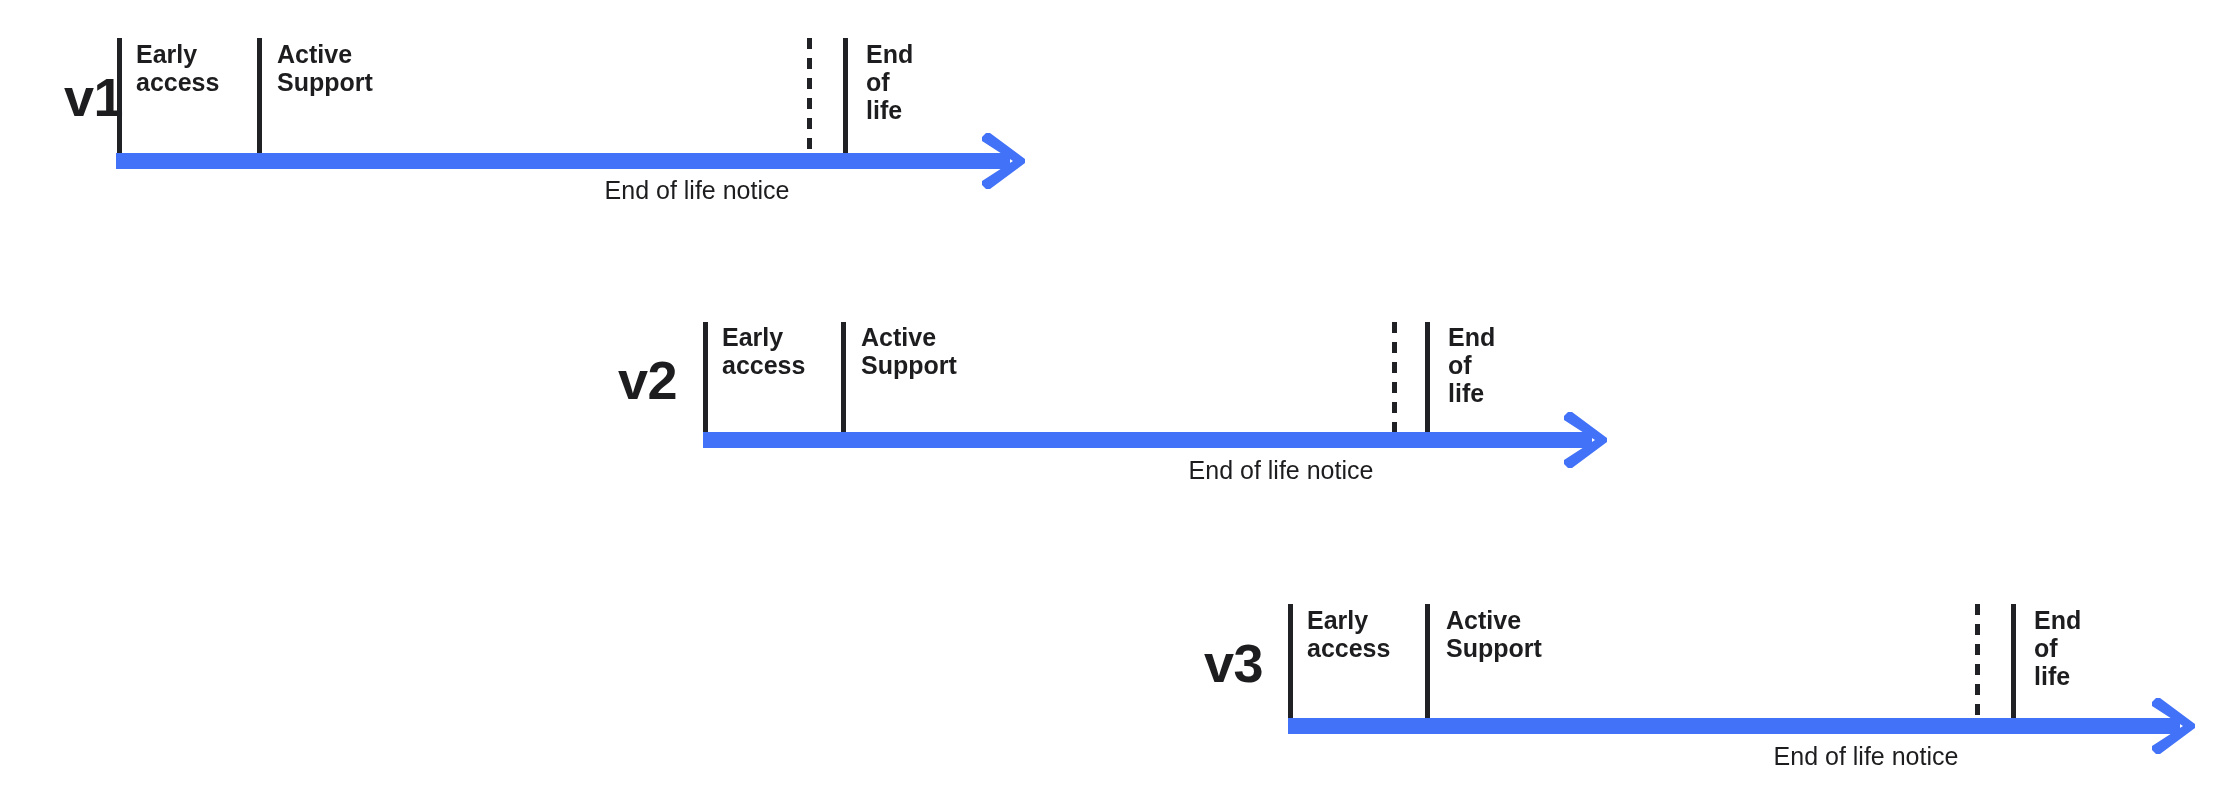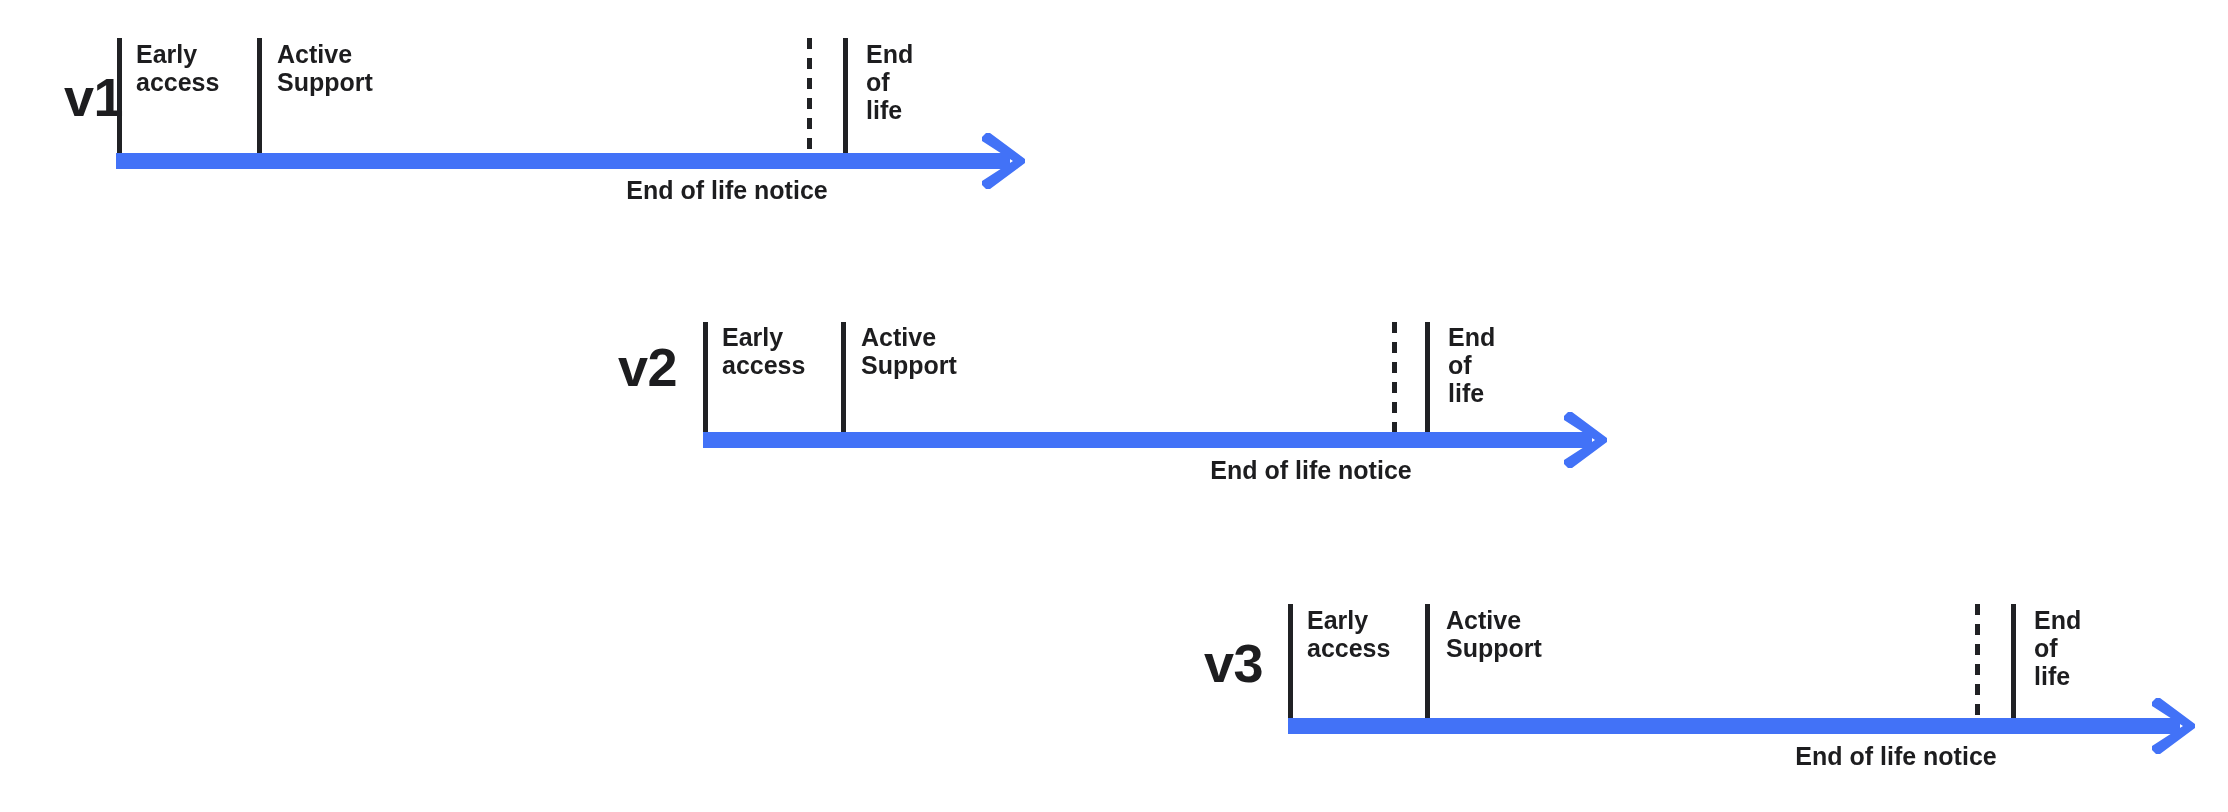--- a/index.html
+++ b/index.html
@@ -80,27 +80,26 @@
   
   .timeline-arrow {
     position: absolute;
   }
   .timeline-arrow svg { display: block; }
 
   
   .bar-caption {
     position: absolute;
     font-size: 25px;
-    font-weight: 700;
+    font-weight: 400;
     color: #1d1d1f;
     line-height: 1;
     white-space: nowrap;
     text-align: center;
     transform: translateX(-50%);
-    margin-left: 30px;
   }
 </style>
 </head>
 <body>
 
 <div id="canvas">
 
 <div class="version-row">
       <div class="version-label" style="left: 28px; top: 70px; margin-left: 36px;">v1</div>
       <div class="phase-tick" style="left: 117px; top: 38px; height: 116px;"></div>
@@ -114,21 +113,21 @@
       <div class="timeline-bar" style="left: 116px; top: 153px; width: 870px; background: rgb(66, 114, 247);"></div>
       <div class="timeline-arrow" style="left: 976px; top: 133px;">
         <svg width="72" height="56" viewBox="0 0 72 56">
           <path d="M10 0 L14 0 L49 26 L49 30 L14 56 L10 56 L6 52 L6 48 L37 28 L6 8 L6 4 Z" fill="#4272f7"></path>
           <path d="M0 20 L34 20 L34 36 L0 36 Z" fill="#4272f7"></path>
         </svg>
       </div>
       <div class="bar-caption" style="left: 697px; top: 178px;">End of life notice</div>
     </div>
     <div class="version-row">
-      <div class="version-label" style="left: 618px; top: 340px;">v2</div>
+      <div class="version-label" style="left: 618px; top: 353px;">v2</div>
       <div class="phase-tick" style="left: 703px; top: 322px; height: 115px;"></div>
       <div class="phase-tick" style="left: 841px; top: 322px; height: 115px;"></div>
       <div class="notice-tick" style="left: 1392px; top: 322px; height: 115px;"></div>
       <div class="phase-tick" style="left: 1425px; top: 322px; height: 115px;"></div>
       <div class="phase-label" style="left: 722px; top: 323px;">Early
 access</div>
       <div class="phase-label" style="left: 861px; top: 323px;">Active Support</div>
       <div class="phase-label" style="left: 1448px; top: 323px;">End of life</div>
       <div class="timeline-bar" style="left: 703px; top: 432px; width: 865px; background: rgb(66, 114, 247);"></div>
       <div class="timeline-arrow" style="left: 1558px; top: 412px;">

